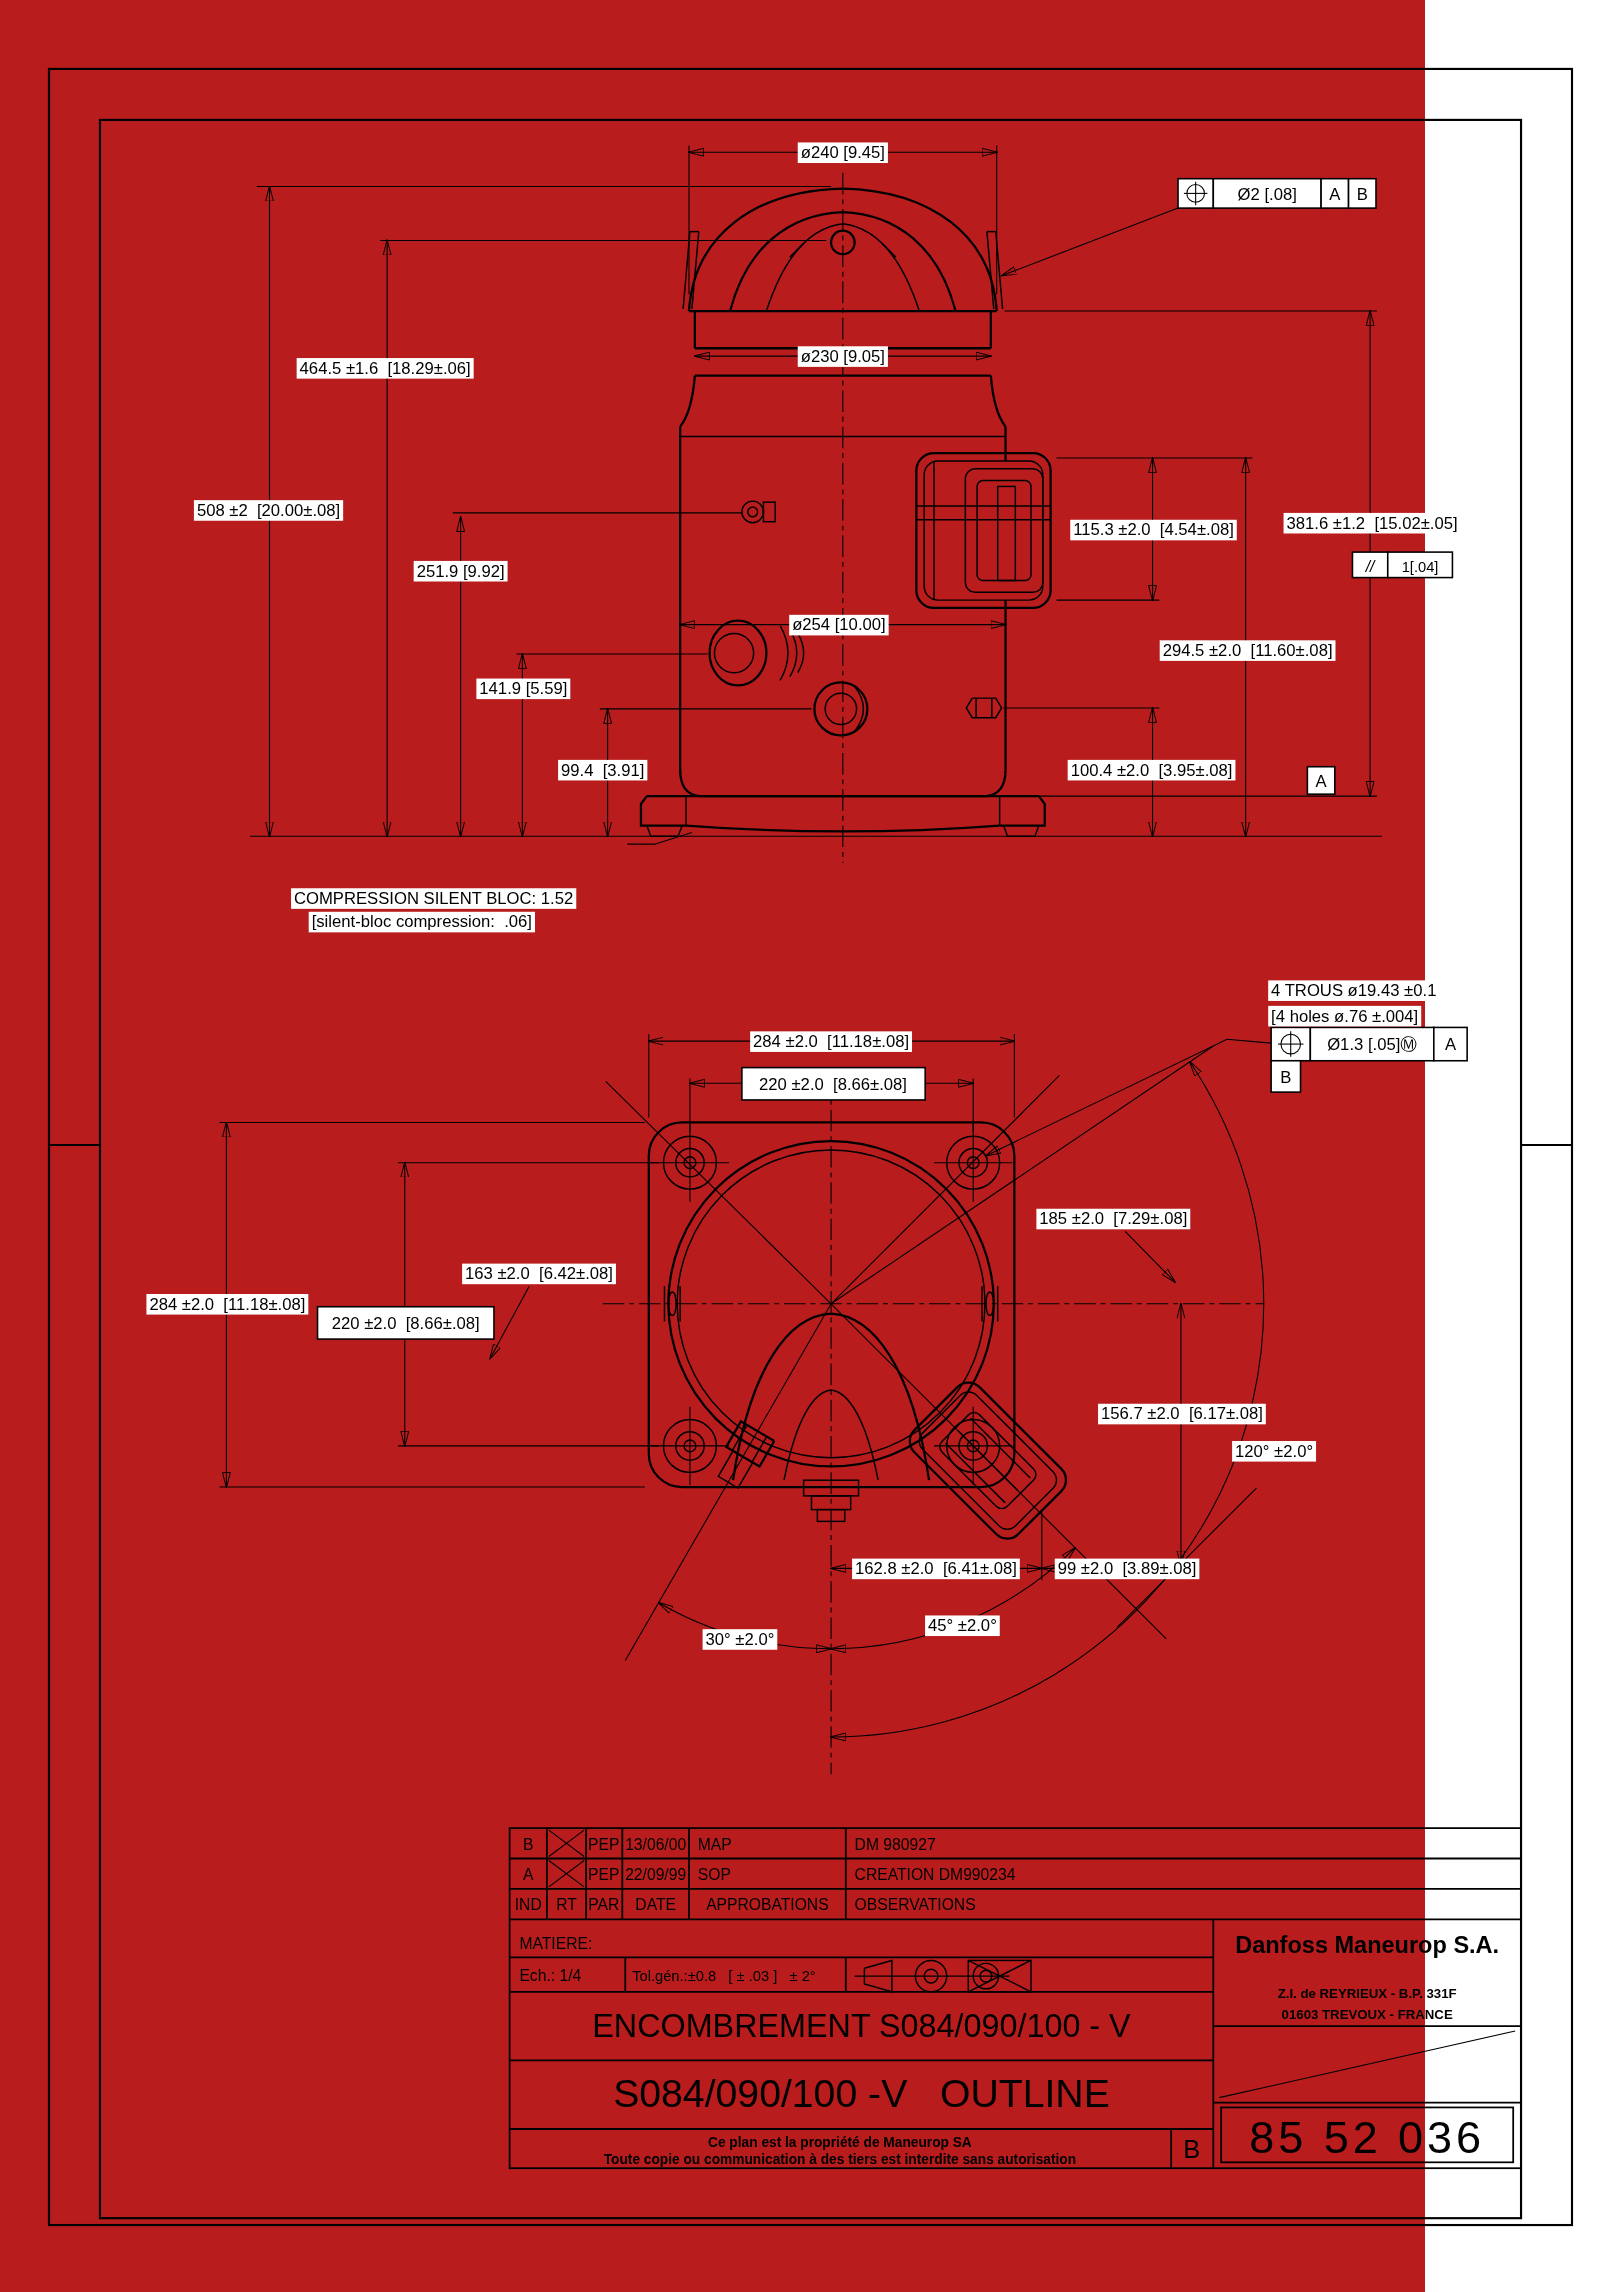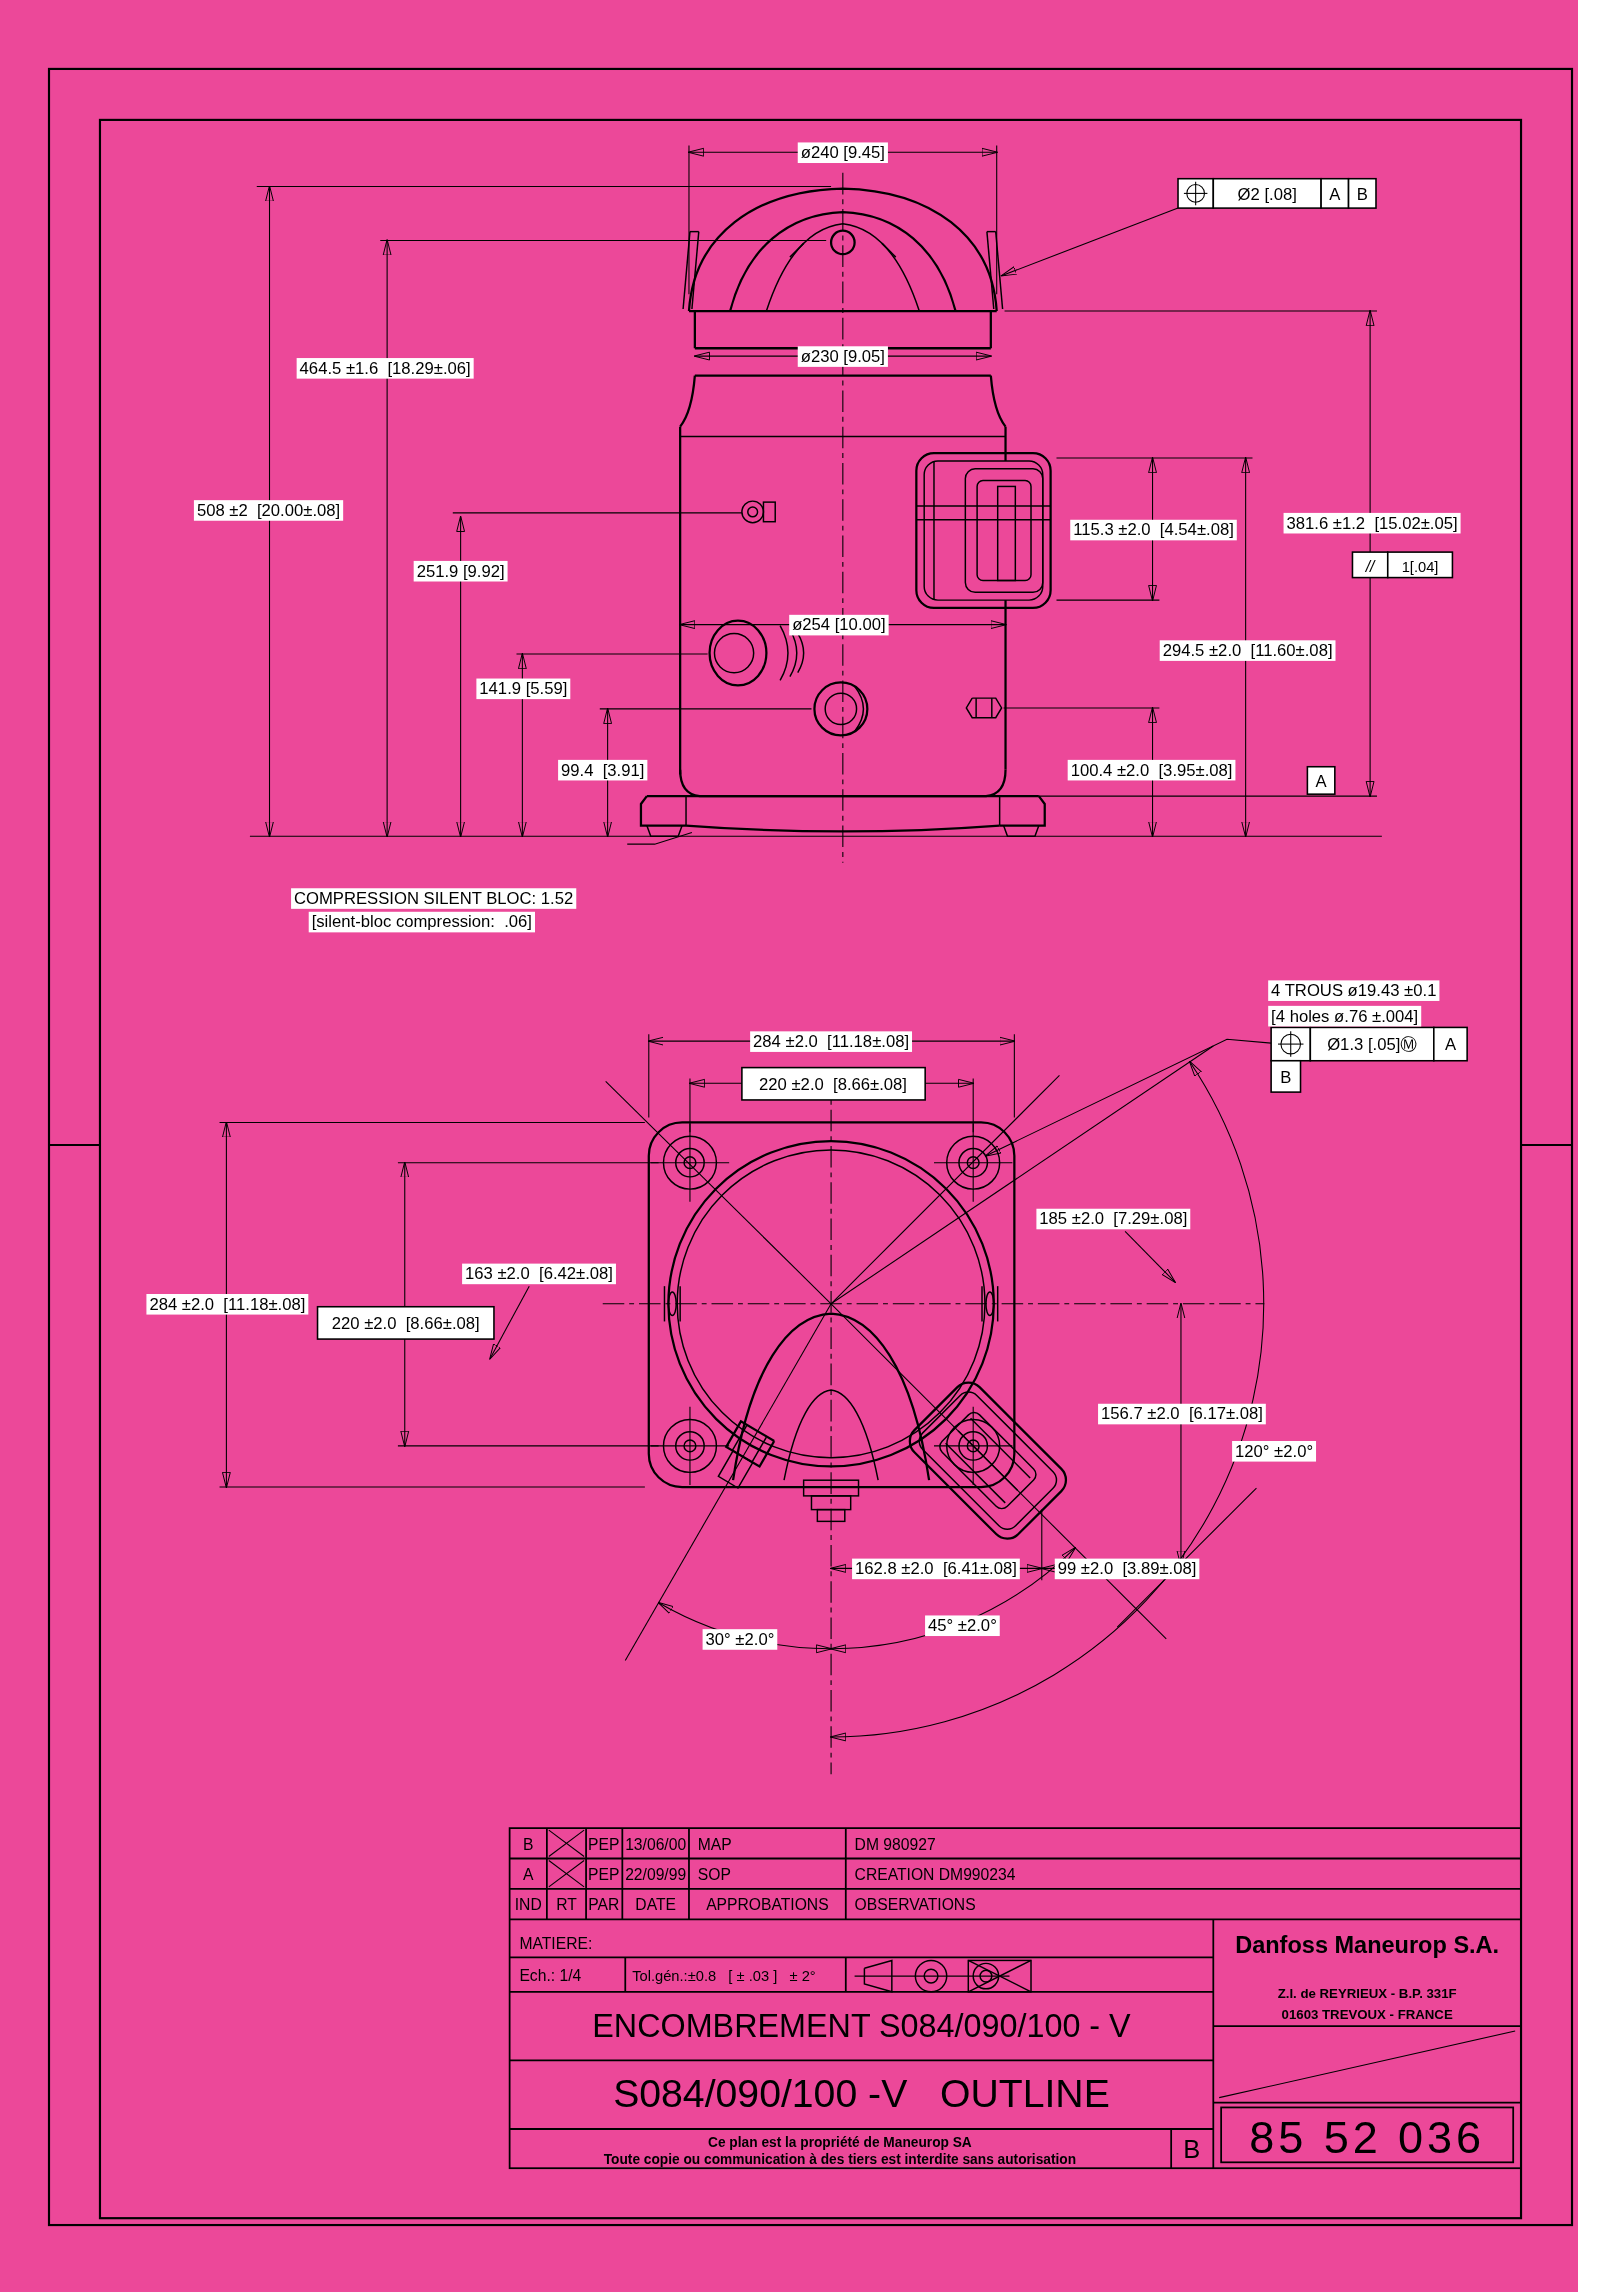--- a/index.html
+++ b/index.html
@@ -1,16 +1,16 @@
 <!DOCTYPE html>
 <html><head>
 <meta charset="utf-8">
 <style>
   html,body{margin:0;padding:0;background:#fff;}
-  #sheet{width:1578px;height:2293px;position:relative;background:#ec4899;text-decoration:underline;}
+  #sheet{width:1425px;height:2293px;position:relative;background:#b91c1c;text-decoration:underline;}
   svg{display:block;}
   svg line,svg path,svg rect,svg circle,svg ellipse,svg polyline{stroke:#000;fill:none;}
   .o2{stroke-width:2.3;}   
   .o1{stroke-width:1.5;}
   .d{stroke-width:1.1;}    
   .fr{stroke-width:2.2;}   
   .tb{stroke-width:1.8;}   
   .cl{stroke-width:1.1;stroke-dasharray:22 5 5 5;}
   .bx{fill:#fff;stroke:#000;stroke-width:1.6;}
   .bg{fill:#fff;stroke:none;}

